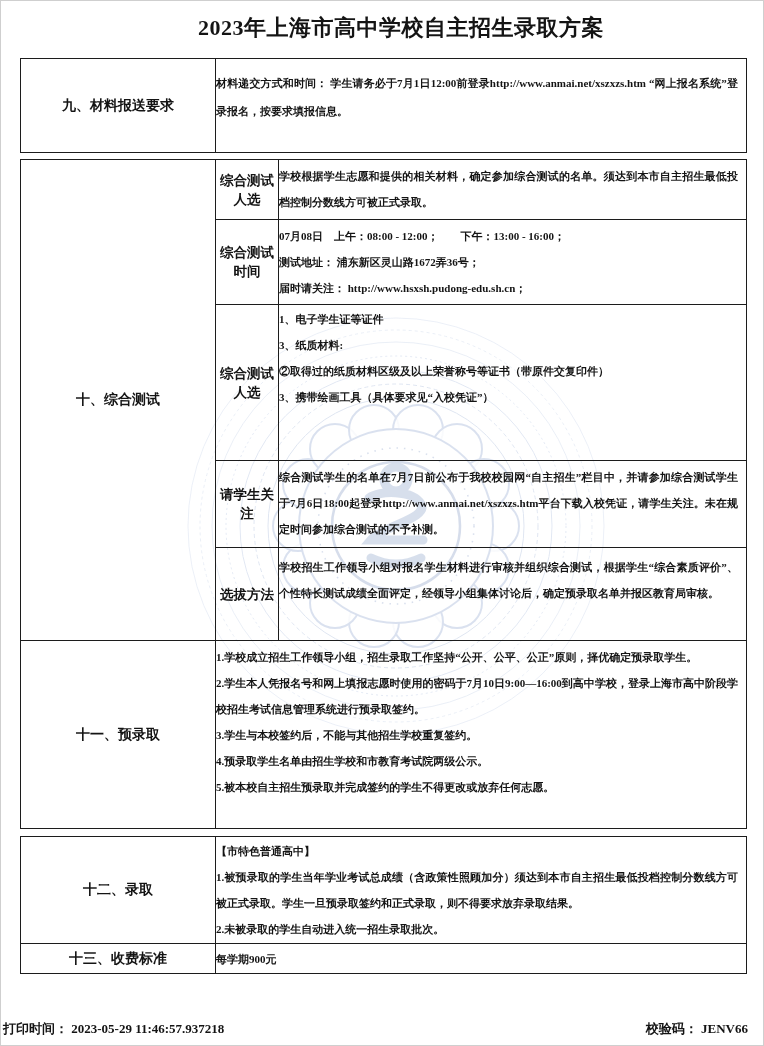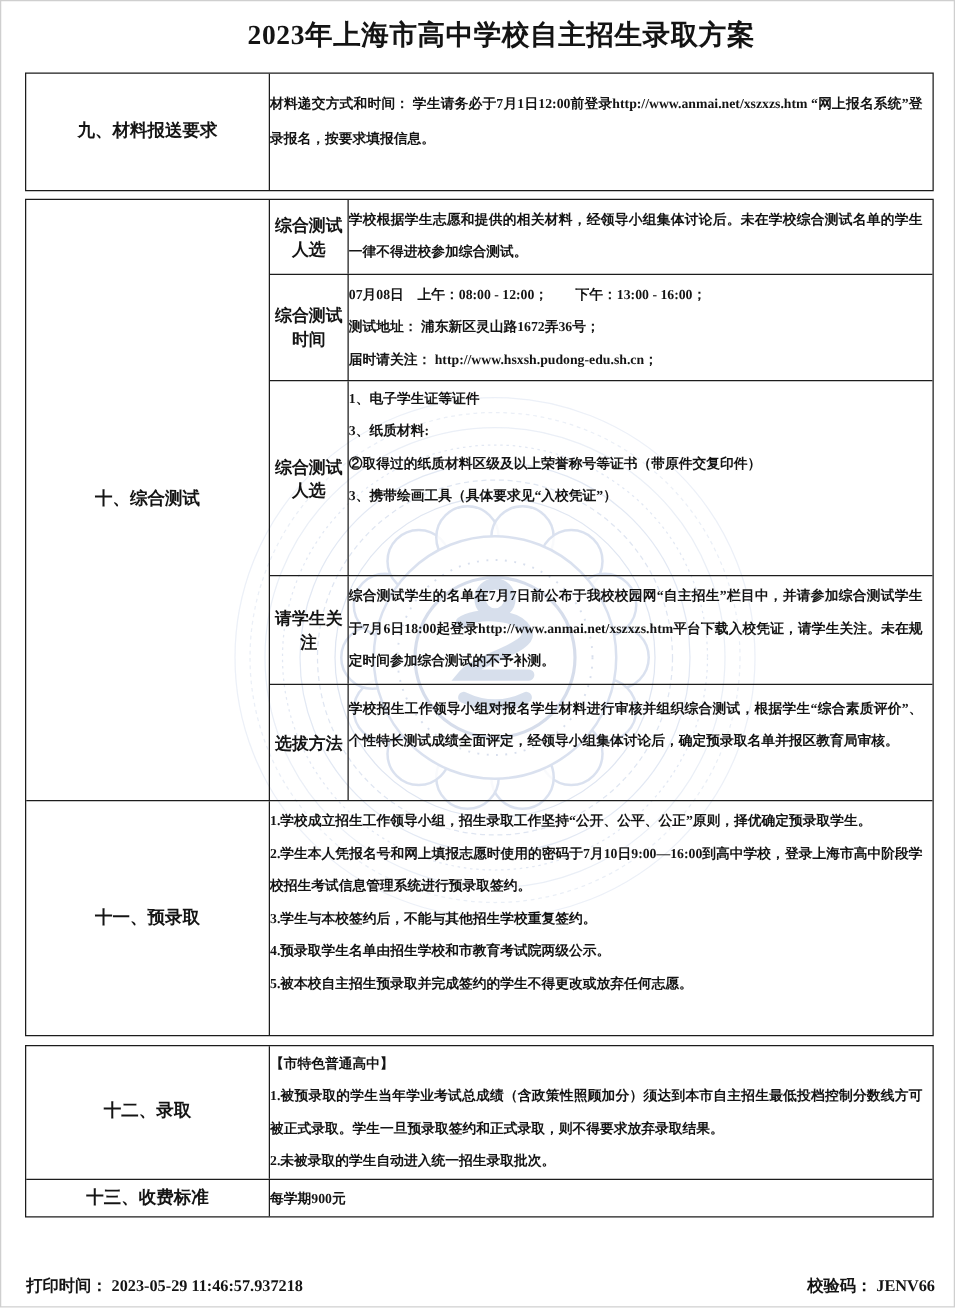--- a/index.html
+++ b/index.html
@@ -67,21 +67,21 @@
   .sublabel-cell {
     flex:0 0 62px; width:62px;
     display:flex; align-items:center; justify-content:center;
     text-align:center; font-size:13.5px; line-height:19px;
     box-sizing:border-box; padding:0 3px;
   }
   .subrow .content-cell { border-left:1.5px solid #1c1c1c; }
   .vcenter { display:flex; flex-direction:column; justify-content:center; padding-top:0; }
 
   .footer {
-    position:absolute; left:20px; right:15px; top:1019px;
+    position:absolute; left:2px; right:15px; top:1019px;
     display:flex; justify-content:space-between;
     font-size:13px; font-weight:700;
   }
 </style>
 </head>
 <body>
 
 <div class="page">
 
   <svg class="watermark" width="530" height="560" viewBox="0 0 530 560">
@@ -134,21 +134,21 @@
   </div>
 
   <div class="tbl blockB">
     <div class="row row10">
       <div class="label-cell">十、综合测试</div>
       <div class="subtable">
 
         <div class="subrow sr-a">
           <div class="sublabel-cell" style="border-left:none;">综合测试人选</div>
           <div class="content-cell">
-            <p>学校根据学生志愿和提供的相关材料，经领导小组集体讨论后。未在学校综合测试名单的学生一律不得进校参加综合测试。</p>
+            <p>学校根据学生志愿和提供的相关材料，确定参加综合测试的名单。须达到本市自主招生最低投档控制分数线方可被正式录取。</p>
           </div>
         </div>
 
         <div class="subrow sr-b">
           <div class="sublabel-cell" style="border-left:none;">综合测试时间</div>
           <div class="content-cell">
             <p>07月08日　上午：08:00 - 12:00；　　下午：13:00 - 16:00；</p>
             <p>测试地址： 浦东新区灵山路1672弄36号；</p>
             <p>届时请关注： http://www.hsxsh.pudong-edu.sh.cn；</p>
           </div>

